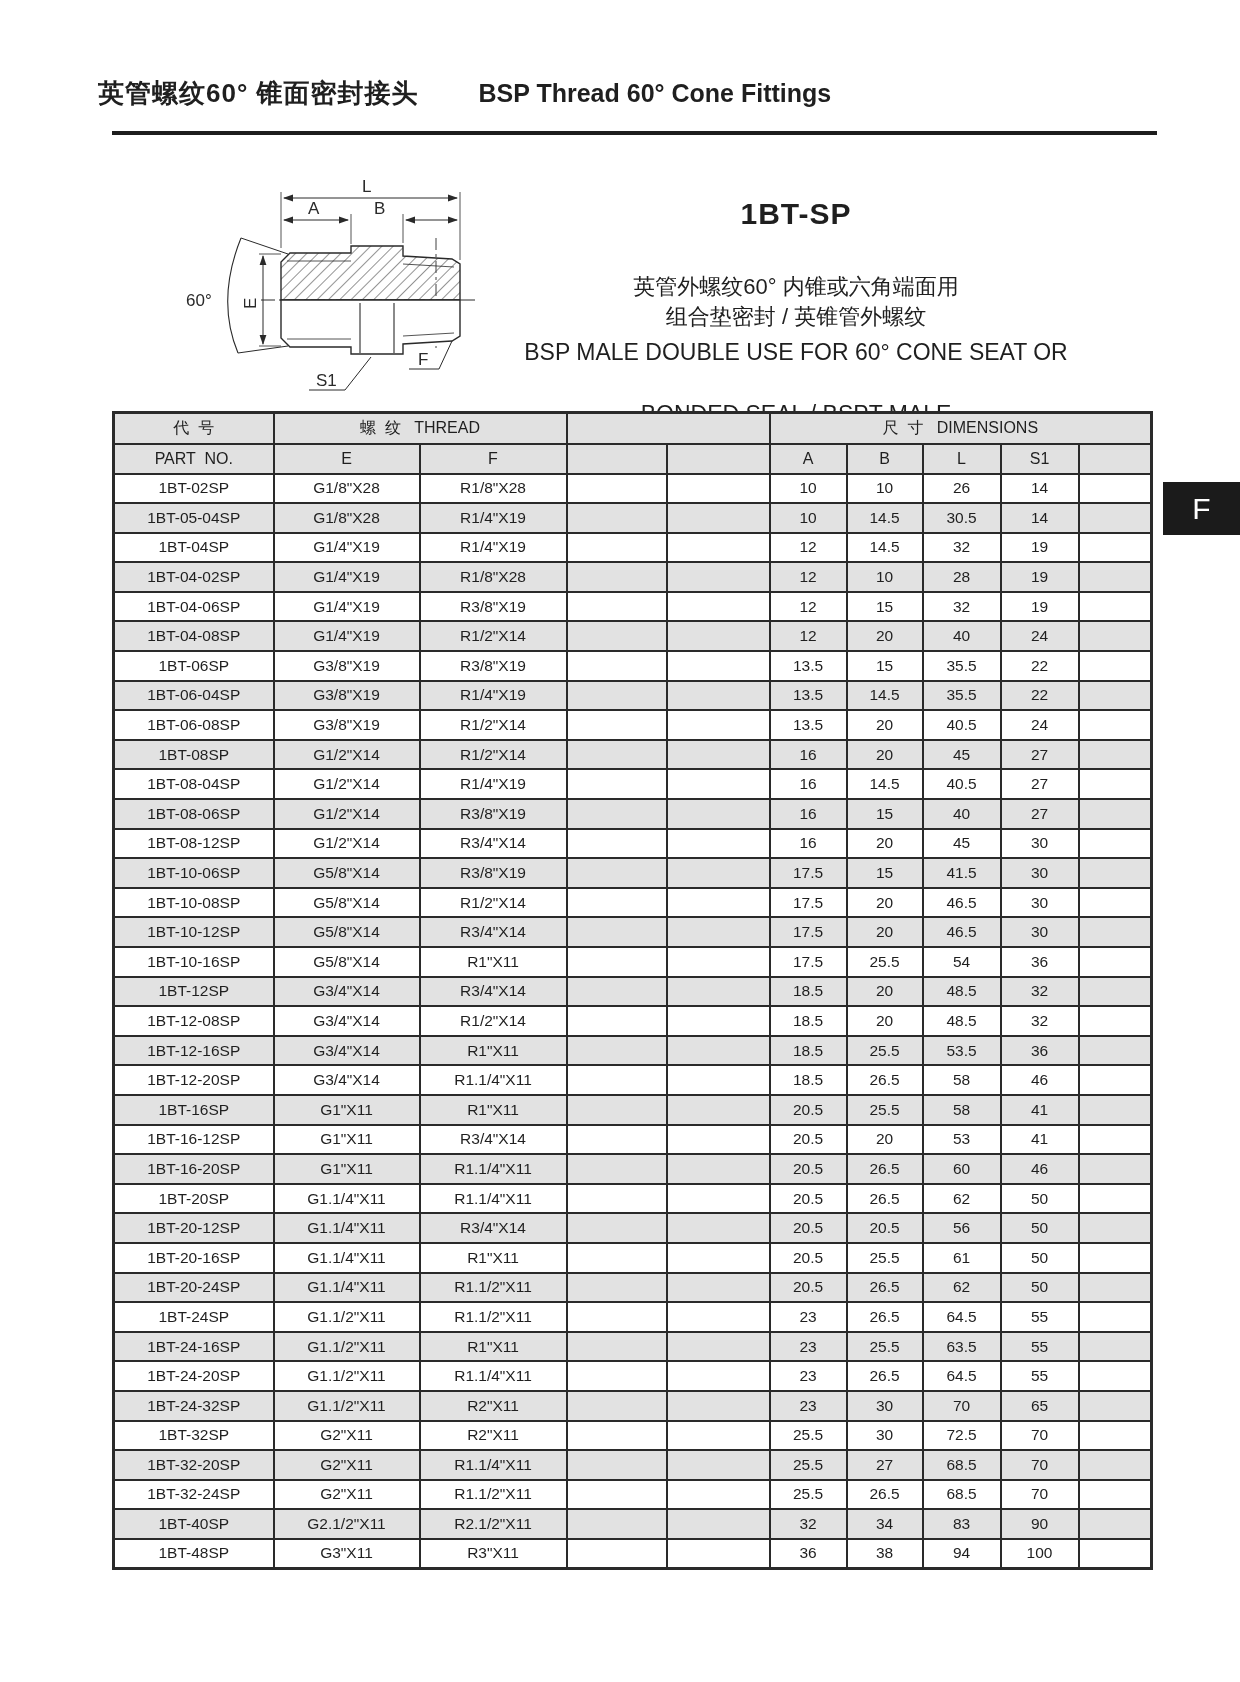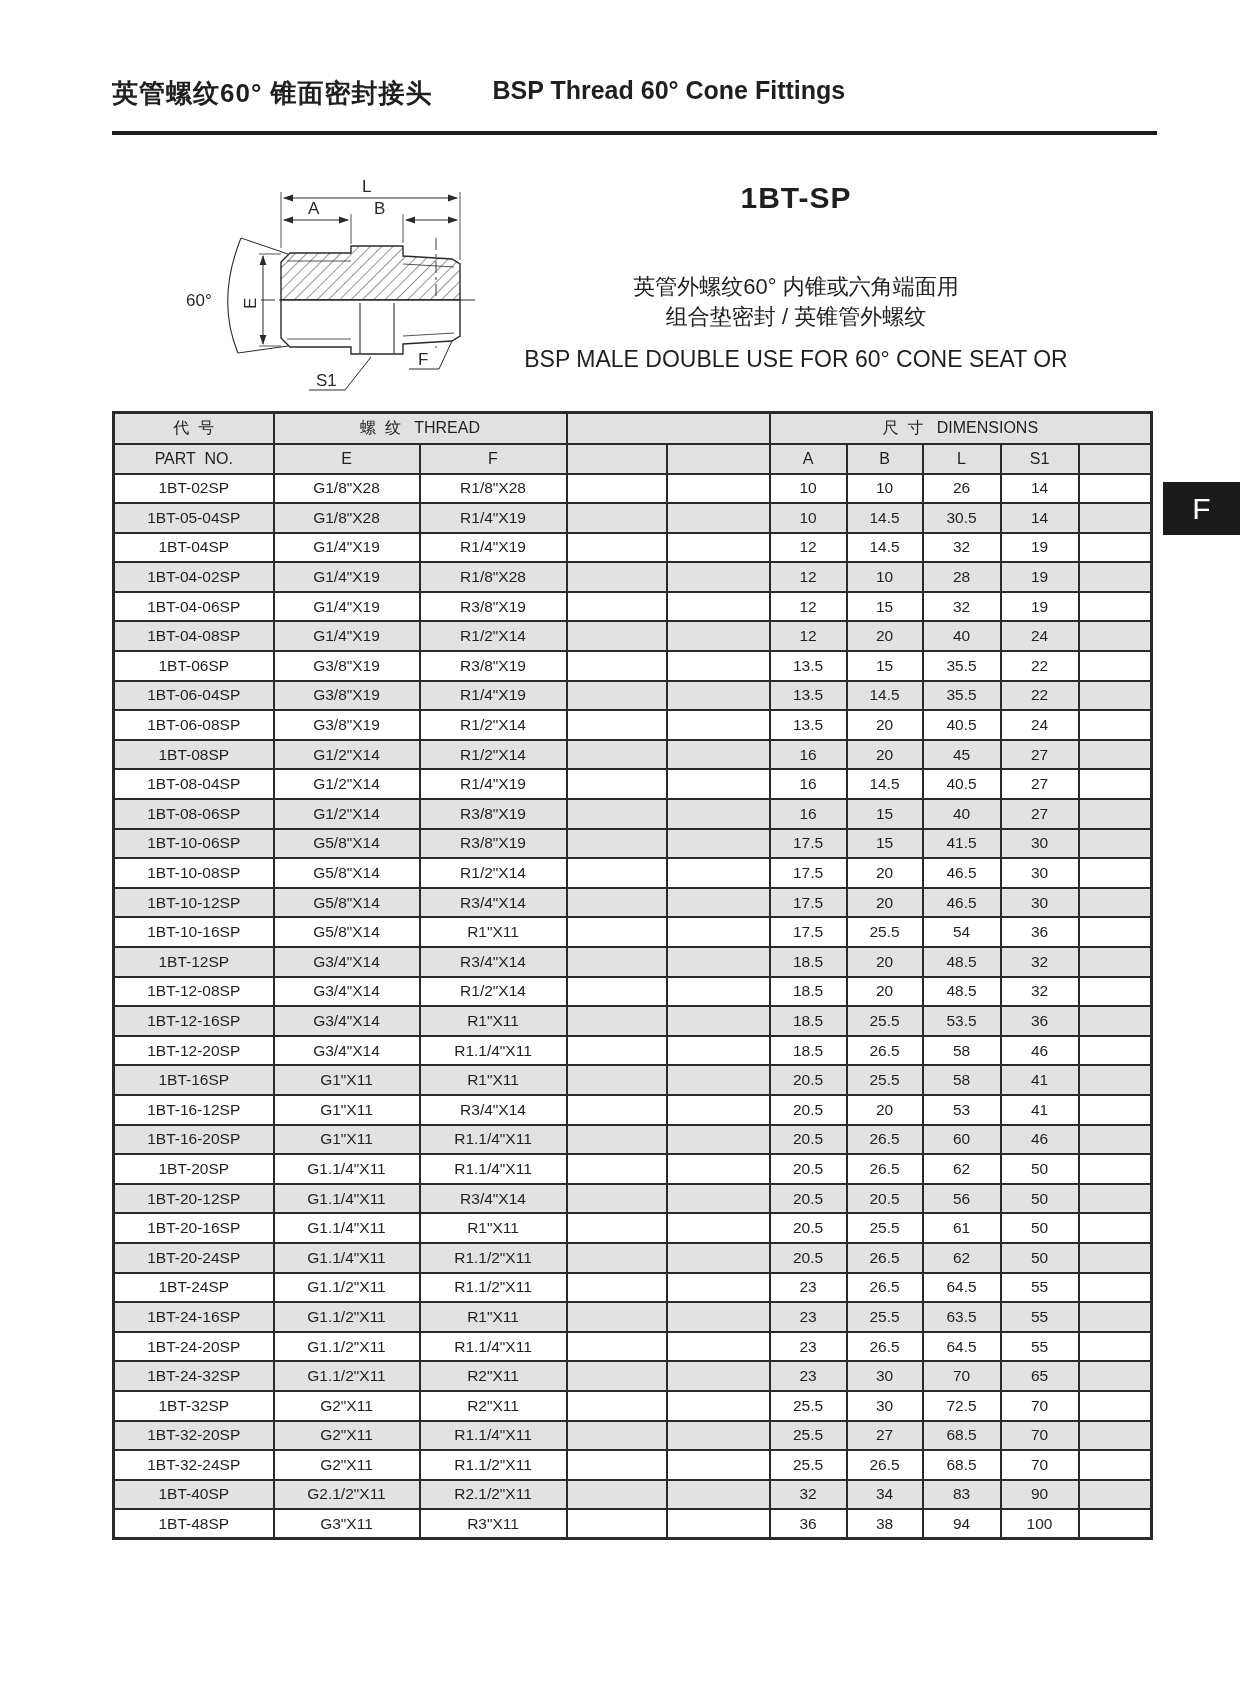--- a/index.html
+++ b/index.html
@@ -5,32 +5,32 @@
   :root{
     --header-bg:#e1e1e1; --row-alt-bg:#e2e2e2; --border:#2a2a2a;
     --tab-bg:#1b1b1b; --tab-fg:#ffffff; --ink:#1f1f1f;
   }
   *{margin:0;padding:0;box-sizing:border-box;}
   html,body{background:#fff;}
   body{font-family:"Liberation Sans",sans-serif;color:var(--ink);}
   .page{position:relative;width:1240px;height:1682px;background:#fff;overflow:hidden;}
 
   
-  .title-row{position:absolute;left:112px;top:76px;display:flex;gap:44px;align-items:flex-start;}
+  .title-row{position:absolute;left:98px;top:76px;display:flex;gap:44px;align-items:center;}
   .title-zh{font-size:26px;font-weight:bold;letter-spacing:1px;}
   .title-en{font-size:25px;font-weight:bold;margin-left:16px;}
   .title-rule{position:absolute;left:112px;top:131px;width:1045px;height:4px;background:#1d1d1d;}
 
   
-  .model-name{position:absolute;left:500px;top:181px;width:592px;text-align:center;
+  .model-name{position:absolute;left:500px;top:197px;width:592px;text-align:center;
     font-size:30px;font-weight:bold;letter-spacing:1px;}
   .desc-block{position:absolute;left:480px;top:272px;width:632px;text-align:center;}
   .desc-zh{font-size:22px;line-height:30px;}
   .desc-en{font-size:23px;line-height:26px;margin-top:36px;}
-  .desc-en.first{margin-top:14px;}
+  .desc-en.first{margin-top:7px;}
 
   
   .diagram{position:absolute;left:138px;top:150px;width:364px;height:252px;}
   .diagram svg text{font-family:"Liberation Sans",sans-serif;font-size:17px;fill:#2a2a2a;}
 
   
   .side-tab{position:absolute;left:1163px;top:482px;width:77px;height:53px;
     background:var(--tab-bg);color:var(--tab-fg);display:flex;align-items:center;
     justify-content:center;font-size:30px;}
 
@@ -295,20 +295,32 @@
           <td>G1/2"X14</td>
           <td>R3/8"X19</td>
           <td></td>
           <td></td>
           <td>16</td>
           <td>15</td>
           <td>40</td>
           <td>27</td>
           <td></td>
         </tr>
+        <tr>
+          <td>1BT-08-12SP</td>
+          <td>G1/2"X14</td>
+          <td>R3/4"X14</td>
+          <td></td>
+          <td></td>
+          <td>16</td>
+          <td>20</td>
+          <td>45</td>
+          <td>30</td>
+          <td></td>
+        </tr>
         <tr class="alt">
           <td>1BT-10-06SP</td>
           <td>G5/8"X14</td>
           <td>R3/8"X19</td>
           <td></td>
           <td></td>
           <td>17.5</td>
           <td>15</td>
           <td>41.5</td>
           <td>30</td>

